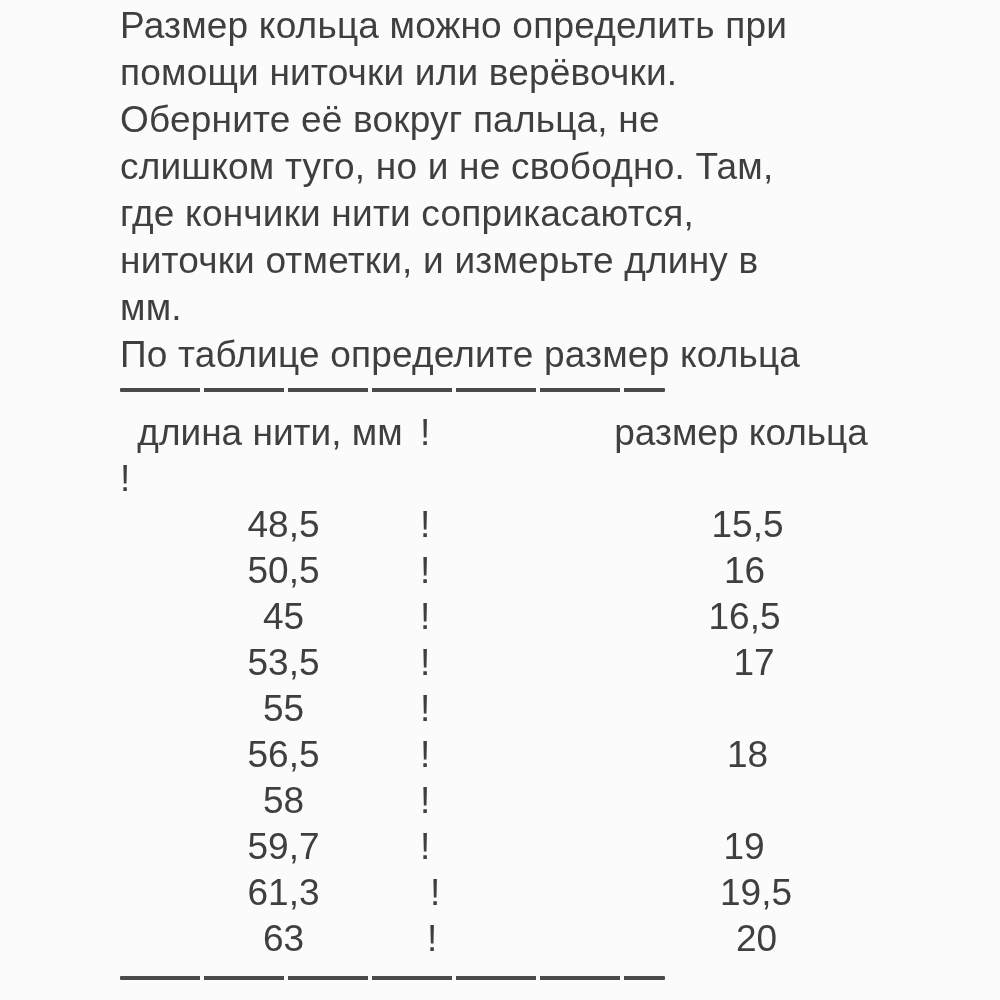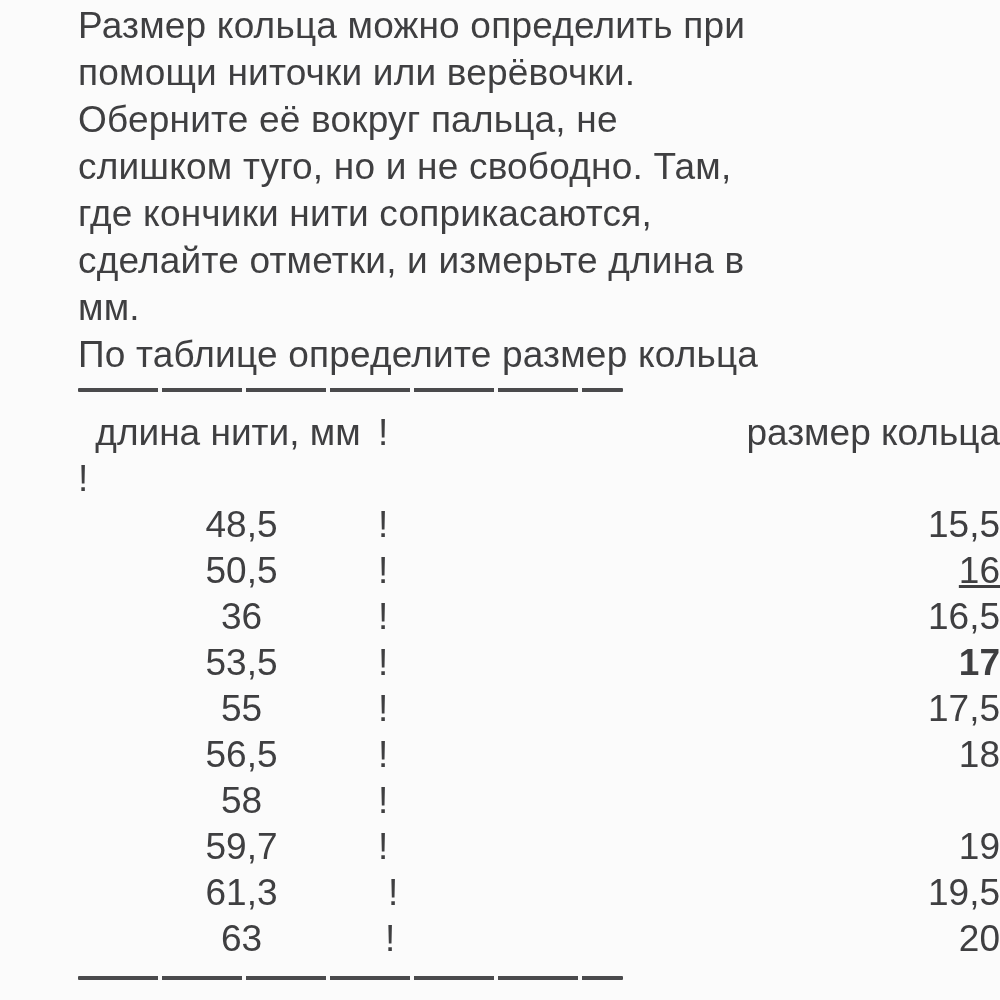--- a/index.html
+++ b/index.html
@@ -7,21 +7,21 @@
     padding: 0;
     width: 1000px;
     height: 1000px;
     background: #fbfbfb;
     overflow: hidden;
   }
   .page {
     width: 1000px;
     height: 883px;
     box-sizing: border-box;
-    padding: 2px 0 0 78px;
+    padding: 2px 0 0 120px;
     font-family: "Liberation Sans", "DejaVu Sans", sans-serif;
     color: #3f3f41;
     font-size: 37px;
     -webkit-font-smoothing: antialiased;
   }
   .intro .line {
     line-height: 47px;
     height: 47px;
     white-space: nowrap;
     letter-spacing: 0.2px;
@@ -36,53 +36,53 @@
   .divider-bottom { margin-top: 14px; }
   .rtable .t-row {
     display: grid;
     grid-template-columns: 300px 68px auto;
     line-height: 46px;
     height: 46px;
     white-space: nowrap;
   }
   .rtable .len  { text-align: center; }
   .rtable .sep  { text-align: left; }
-  .rtable .size { text-align: right; }
+  .rtable .size { text-align: center; }
   
   .rtable .t-header .len { padding-left: 0; }
   .rtable .t-header .size { margin-left: -6px; }
   
   .rtable .t-row:not(.t-header) .len { padding-left: 27px; }
   
   .rtable .t-row:nth-child(2)  .size { margin-left: -8px; }
   .rtable .t-row:nth-child(3)  .size { margin-left: 7px; }
-  .rtable .t-row:nth-child(4)  .size { margin-left: 1px; text-decoration: underline; }
+  .rtable .t-row:nth-child(4)  .size { margin-left: 1px; }
   .rtable .t-row:nth-child(5)  .size { margin-left: 1px; }
-  .rtable .t-row:nth-child(6)  .size { margin-left: 20px; font-weight: bold; }
+  .rtable .t-row:nth-child(6)  .size { margin-left: 20px; }
   .rtable .t-row:nth-child(7)  .size { margin-left: 7px; }
   .rtable .t-row:nth-child(8)  .size { margin-left: 7px; }
   .rtable .t-row:nth-child(9)  .size { margin-left: 17px; }
   .rtable .t-row:nth-child(10) .size { }
   .rtable .t-row:nth-child(11) .size { margin-left: 24px; }
   .rtable .t-row:nth-child(11) .sep  { margin-left: 10px; }
   .rtable .t-row:nth-child(12) .size { margin-left: 25px; }
   .rtable .t-row:nth-child(12) .sep  { margin-left: 7px; }
 </style>
 </head>
 <body>
 
 <div class="page">
 
   <section class="intro">
     <div class="line">Размер кольца можно определить при</div>
     <div class="line">помощи ниточки или верёвочки.</div>
     <div class="line">Оберните её вокруг пальца, не</div>
     <div class="line">слишком туго, но и не свободно. Там,</div>
     <div class="line">где кончики нити соприкасаются,</div>
-    <div class="line">сделайте отметки, и измерьте длина в</div>
+    <div class="line">ниточки отметки, и измерьте длину в</div>
     <div class="line">мм.</div>
     <div class="line">По таблице определите размер кольца</div>
   </section>
 
   <div class="divider divider-top"></div>
 
   <section class="rtable">
 
     <div class="t-row t-header">
       <span class="len">длина нити, мм</span>
@@ -100,35 +100,34 @@
       <span class="size">15,5</span>
     </div>
 
     <div class="t-row">
       <span class="len">50,5</span>
       <span class="sep">!</span>
       <span class="size">16</span>
     </div>
 
     <div class="t-row">
-      <span class="len">36</span>
+      <span class="len">45</span>
       <span class="sep">!</span>
       <span class="size">16,5</span>
     </div>
 
     <div class="t-row">
       <span class="len">53,5</span>
       <span class="sep">!</span>
       <span class="size">17</span>
     </div>
 
     <div class="t-row">
       <span class="len">55</span>
       <span class="sep">!</span>
-      <span class="size">17,5</span>
     </div>
 
     <div class="t-row">
       <span class="len">56,5</span>
       <span class="sep">!</span>
       <span class="size">18</span>
     </div>
 
     <div class="t-row">
       <span class="len">58</span>

